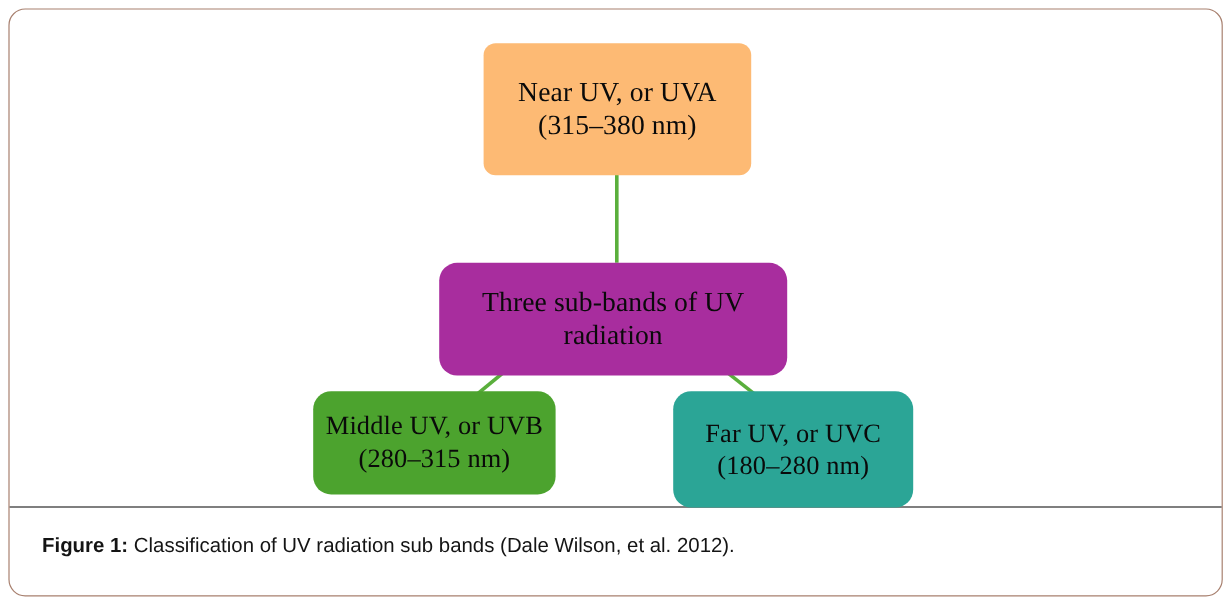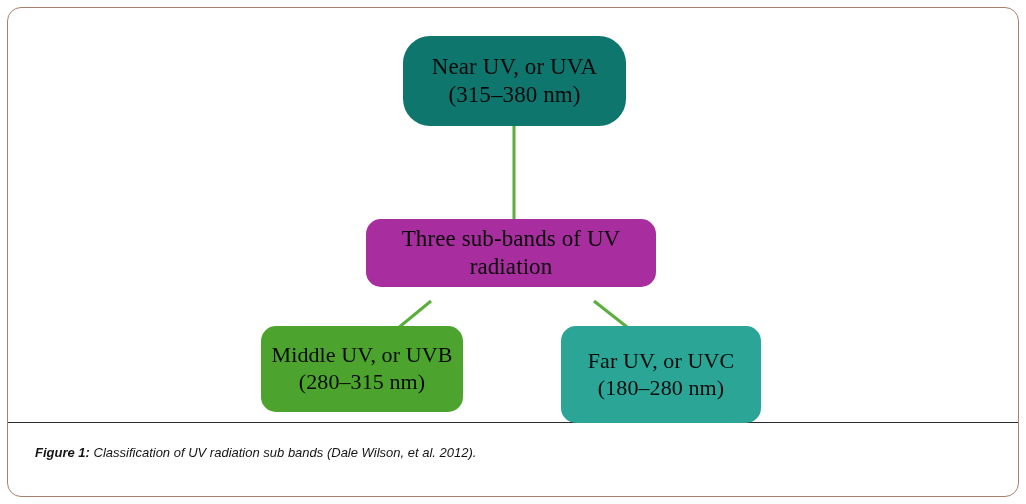--- a/index.html
+++ b/index.html
@@ -56,28 +56,28 @@
     z-index: 2;
   }
   .node-text {
     display: block;
     padding: 0 10px;
     white-space: pre-line;
   }
 
   #node-uva {
     left: 395px;  top: 28px;
-    width: 223px; height: 90px;
-    background: #0f766e;
-    border-radius: 27px;
+    width: 223px; height: 110px;
+    background: #fdba74;
+    border-radius: 10px;
     font-size: 23px;
   }
   #node-subbands {
     left: 358px;  top: 211px;
-    width: 290px; height: 68px;
+    width: 290px; height: 94px;
     background: #a82d9e;
     border-radius: 15px;
     font-size: 23px;
   }
   #node-uvb {
     left: 253px;  top: 318px;
     width: 202px; height: 86px;
     background: #4ca32e;
     border-radius: 15px;
     font-size: 22px;
@@ -97,24 +97,23 @@
     right: 0;
     top: 414px;
     height: 1px;
     background: #2b2b2b;
   }
   #figure-caption {
     position: absolute;
     left: 27px;
     top: 436px;
     right: 24px;
-    font-size: 13px;
+    font-size: 17px;
     color: #141414;
     line-height: 1.35;
-    font-style: italic;
   }
   #figure-caption .caption-label {
     font-weight: bold;
   }
 </style>
 </head>
 <body>
 
 <div id="figure-panel">
 

